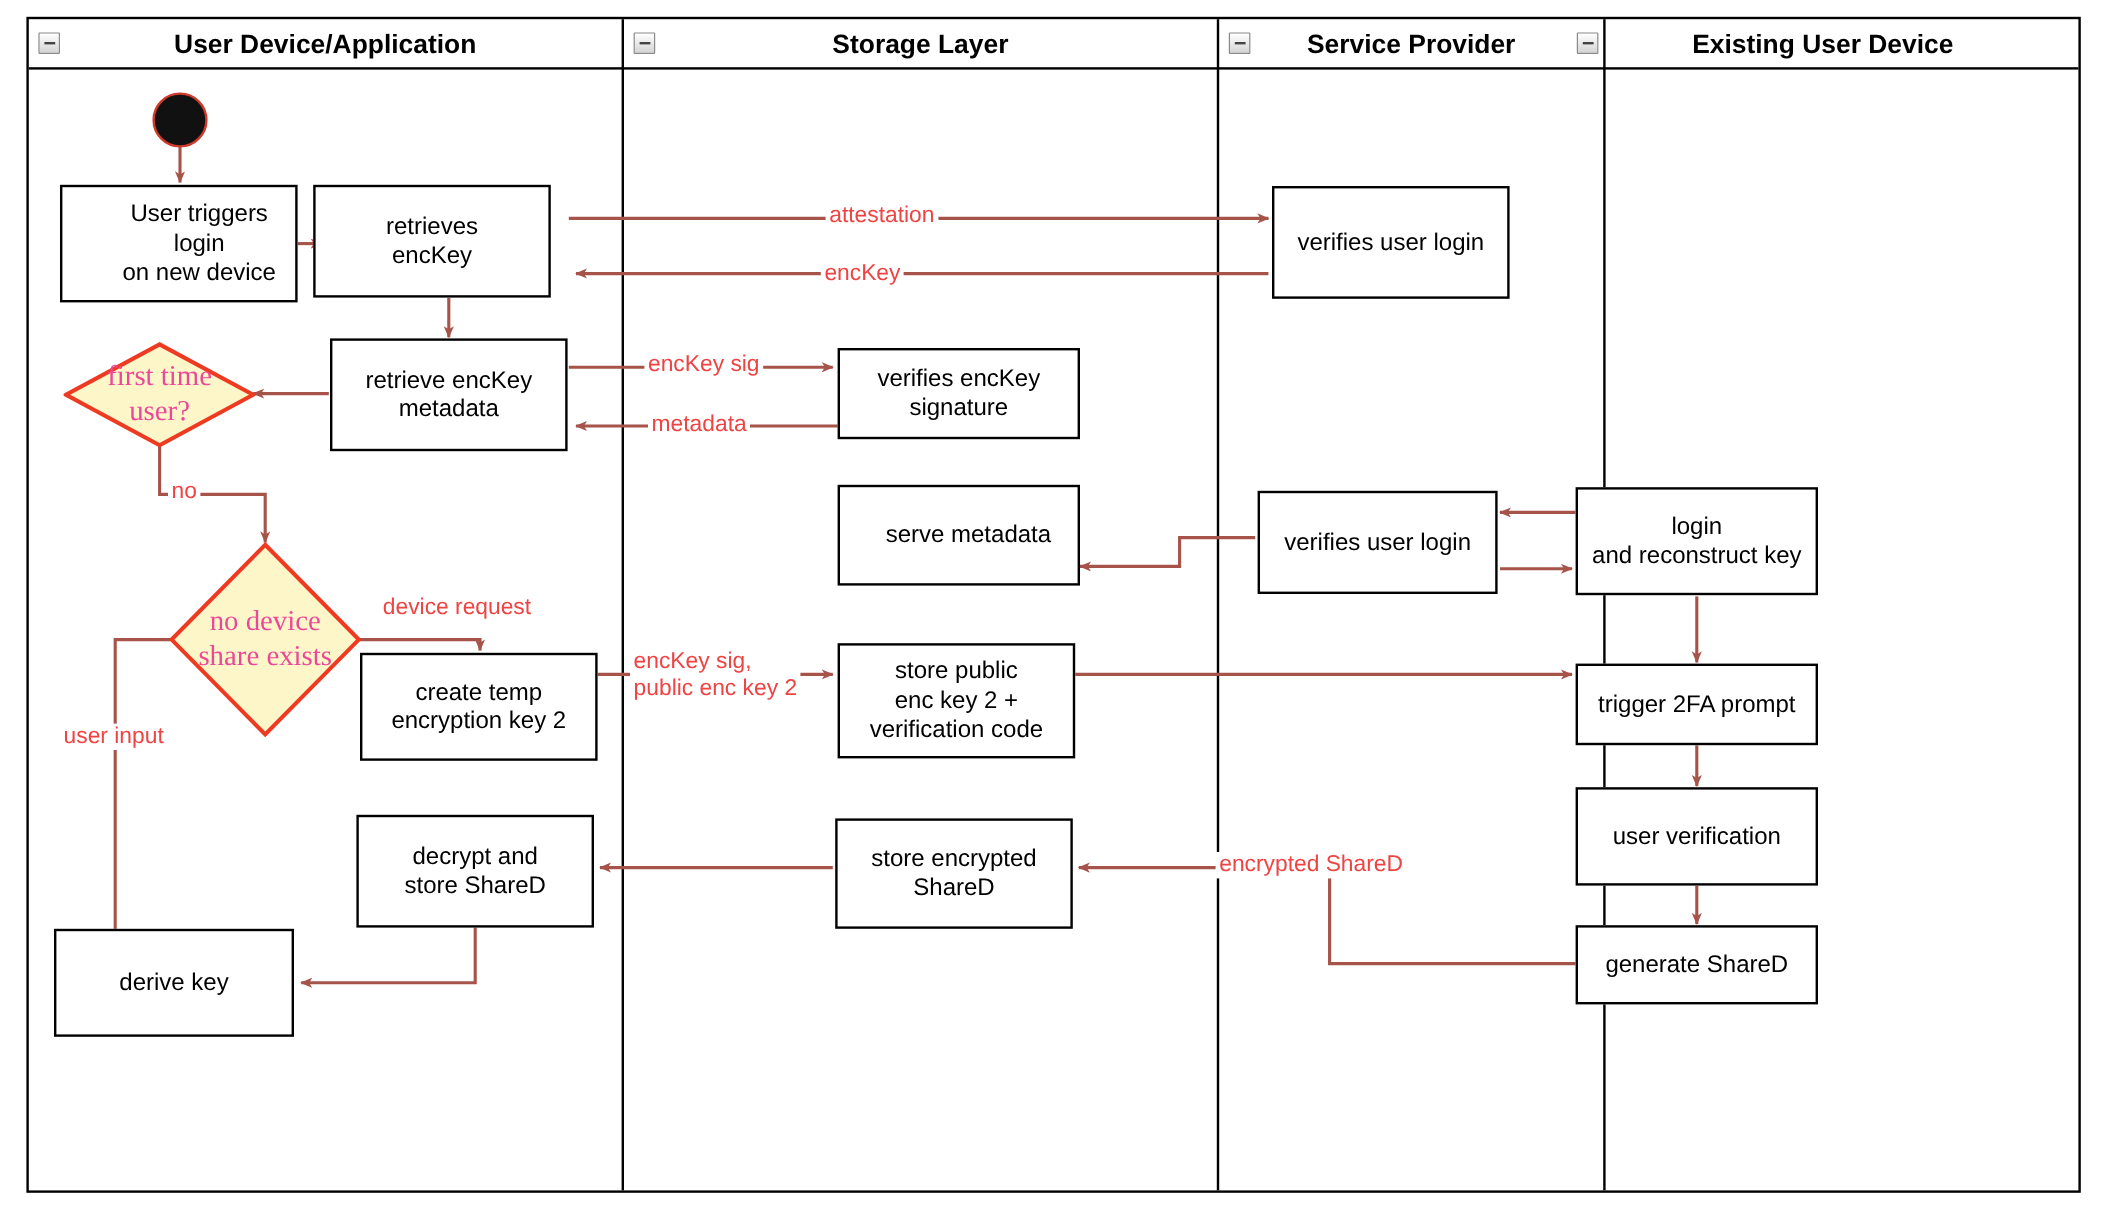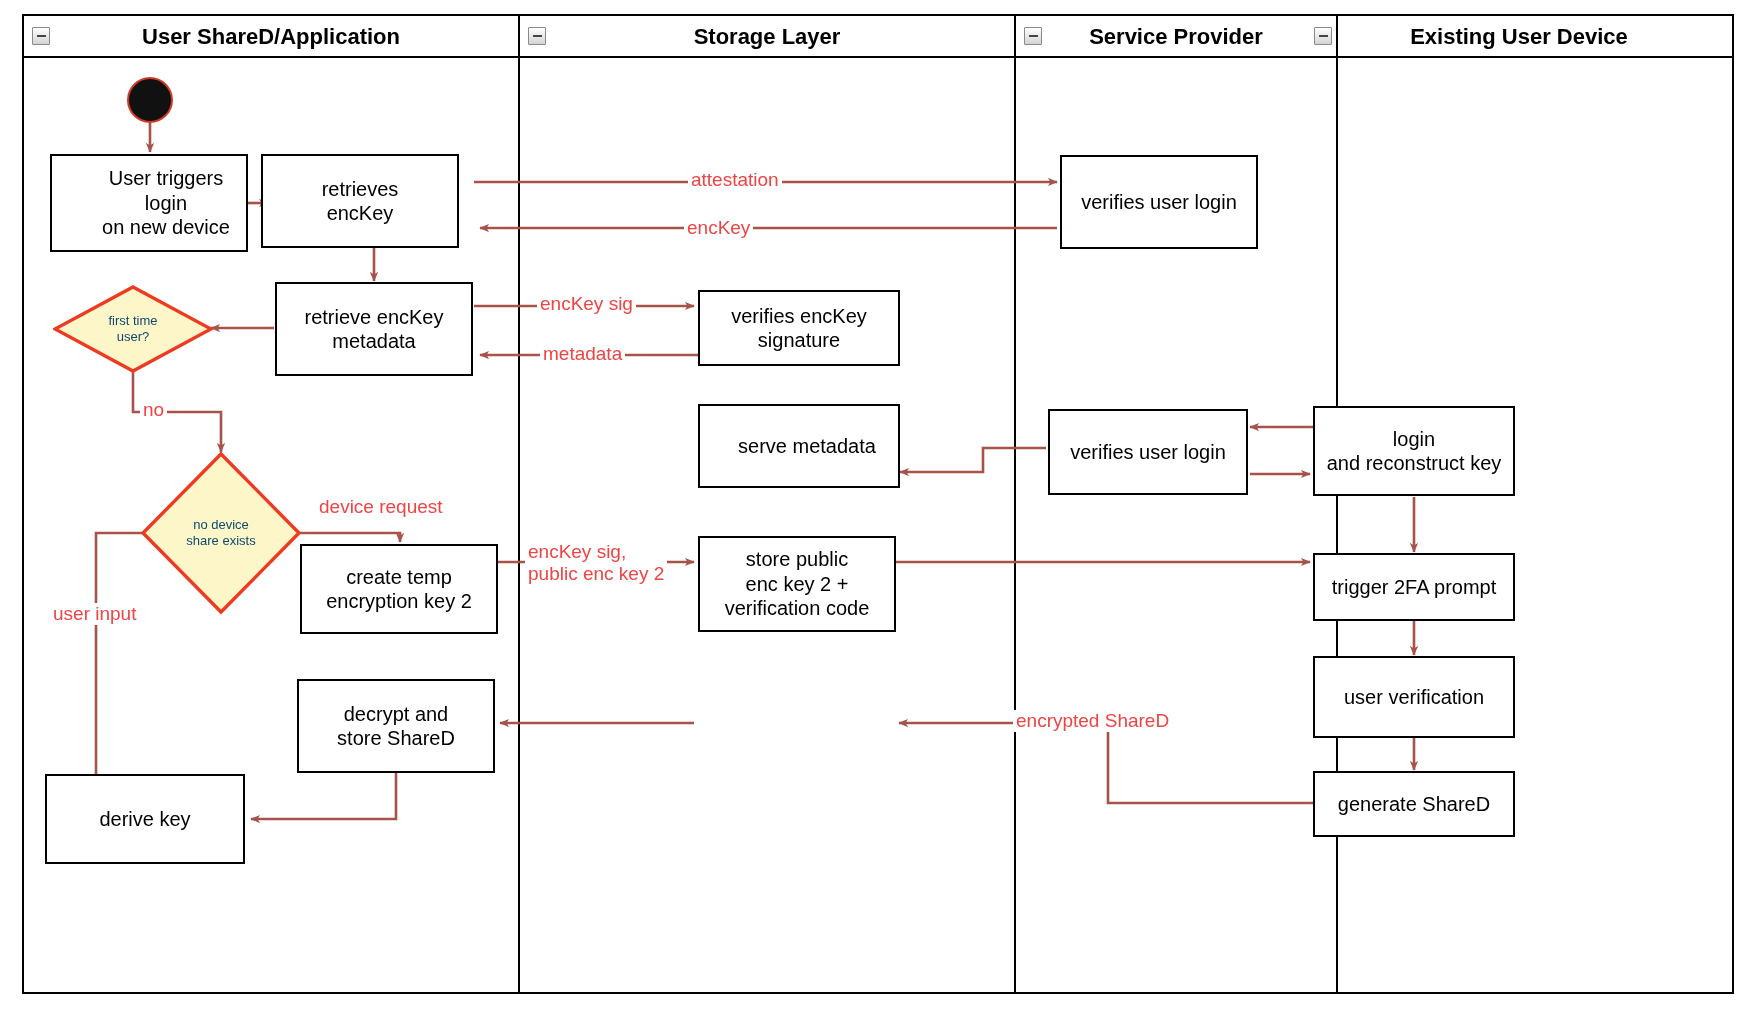--- a/index.html
+++ b/index.html
@@ -106,24 +106,25 @@
     width: 100%; height: 100%;
   }
   .decision .dlabel {
     position: absolute;
     left: 0; top: 0;
     width: 100%; height: 100%;
     display: flex;
     align-items: center;
     justify-content: center;
     text-align: center;
-    font-size: 13px;
+    font-size: 24px;
     line-height: 1.2;
-    color: #0c4a6e;
+    color: #ec4899;
     white-space: pre-line;
+    font-family: Liberation Serif, serif;
   }
 
   
   #edges {
     position: absolute;
     left: 0; top: 0;
     width: 1756px;
     height: 1026px;
     z-index: 3;
     pointer-events: none;
@@ -141,21 +142,21 @@
   }
 </style>
 </head>
 <body>
 
 <div id="canvas">
 
   <div class="lane-frame">
 
     <div class="lane-col" style="left:0px; width:496px;">
-      <div class="lane-title">User ShareD/Application</div>
+      <div class="lane-title">User Device/Application</div>
       <div class="collapse-icon"></div>
     </div>
 
     <div class="lane-col" style="left:496px; width:496px;">
       <div class="lane-title">Storage Layer</div>
       <div class="collapse-icon"></div>
     </div>
 
     <div class="lane-col" style="left:992px; width:322px;">
       <div class="lane-title">Service Provider</div>
@@ -267,20 +268,22 @@
 
   <div class="node" style="left:698px; top:290px; width:202px; height:76px;">verifies encKey
 signature</div>
 
   <div class="node" style="left:698px; top:404px; width:202px; height:84px;padding-left:16px;">serve metadata</div>
 
   <div class="node" style="left:698px; top:536px; width:198px; height:96px;">store public
 enc key 2 +
 verification code</div>
 
+  <div class="node" style="left:696px; top:682px; width:198px; height:92px;">store encrypted
+ShareD</div>
 
   <div class="node" style="left:1060px; top:155px; width:198px; height:94px;">verifies user login</div>
 
   <div class="node" style="left:1048px; top:409px; width:200px; height:86px;">verifies user login</div>
 
   <div class="node" style="left:1313px; top:406px; width:202px; height:90px;">login
 and reconstruct key</div>
 
   <div class="node" style="left:1313px; top:553px; width:202px; height:68px;">trigger 2FA prompt</div>
 

